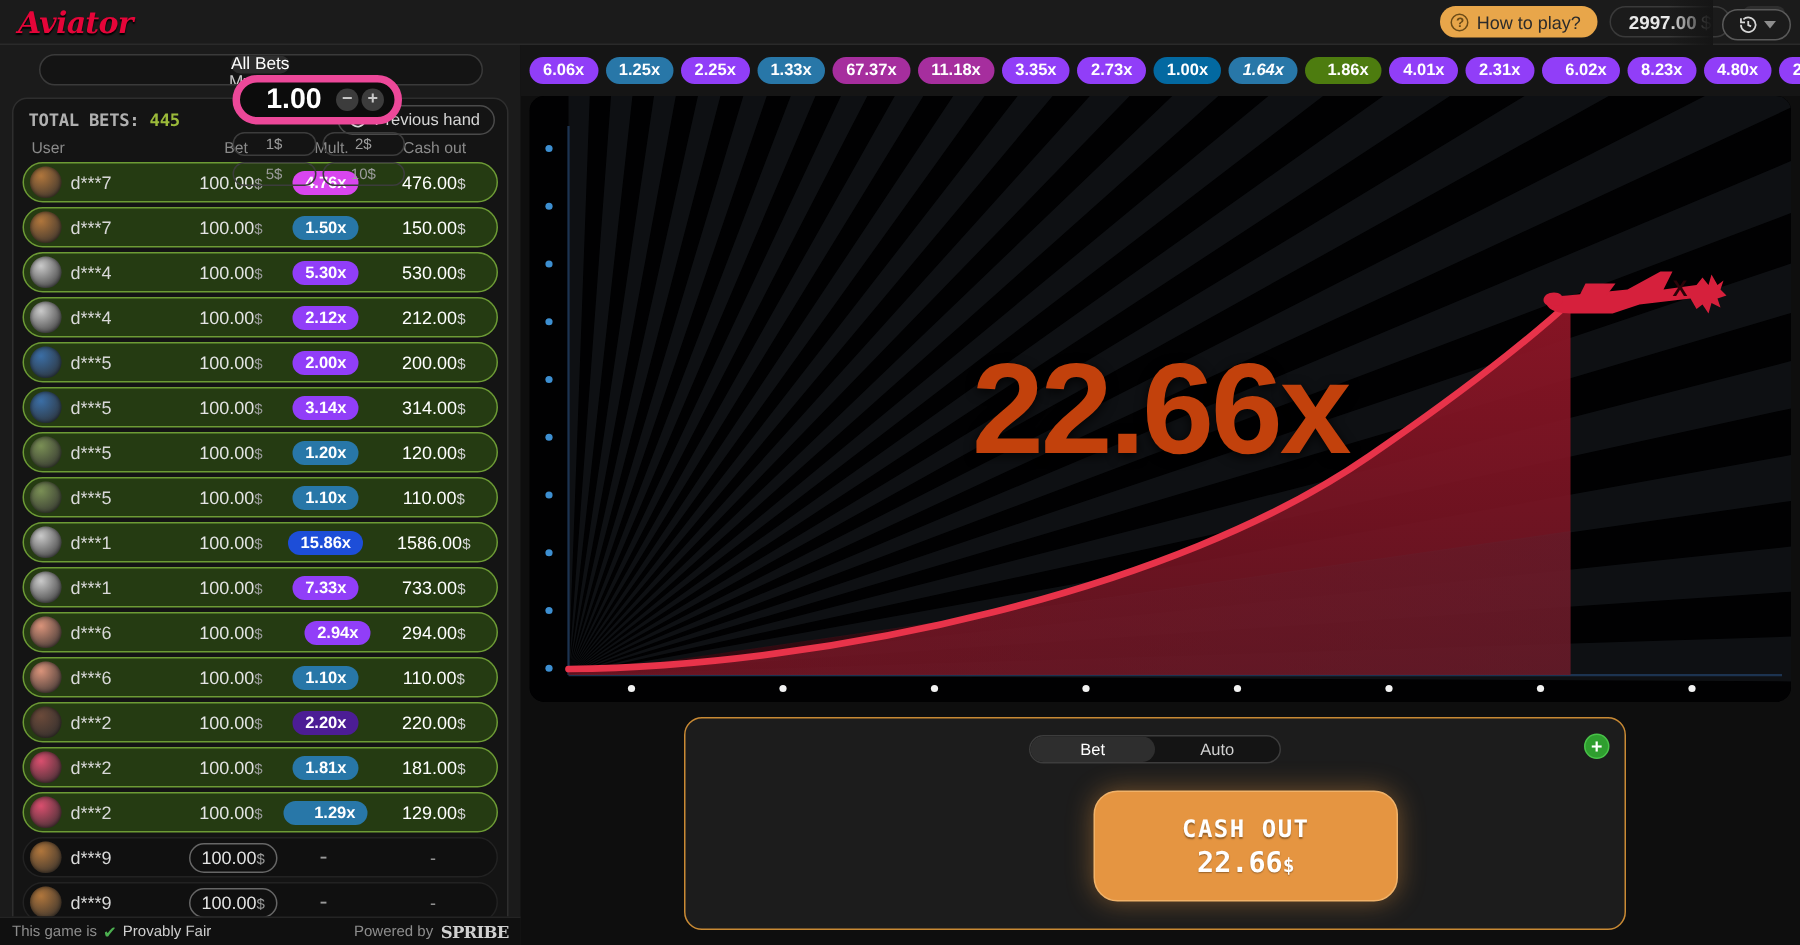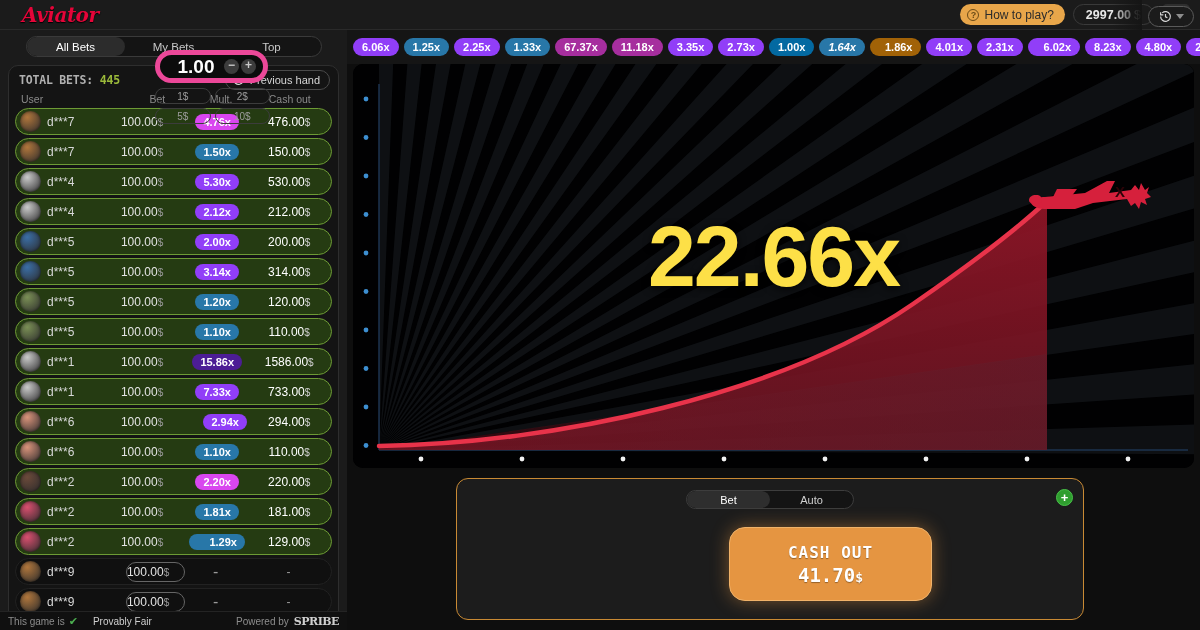--- a/index.html
+++ b/index.html
@@ -13,21 +13,21 @@
 
   
   #header {
     position: absolute; top: 0; left: 0;
     width: 1200px; height: 30px;
     background: #1b1b1b;
     border-bottom: 1px solid #2a2a2a;
     display: flex; align-items: center;
   }
   #logo {
-    margin-left: 22px;
+    margin-left: 12px;
     color: #e50539;
     font-family: "DejaVu Serif", serif;
     font-style: italic;
     font-weight: bold;
     font-size: 20px;
     letter-spacing: -0.5px;
     text-shadow: 0 1px 1px #000;
   }
   #header-right {
     margin-left: auto; margin-right: 10px;
@@ -71,20 +71,21 @@
     width: 347px; height: 600px;
     background: #1b1b1b;
   }
   #tabs {
     margin: 6px auto 0;
     width: 296px; height: 21px;
     border: 1px solid #3a3a3a; border-radius: 11px;
     display: flex; align-items: center;
     background: #141414;
     overflow: hidden;
+    flex-direction: column;
   }
   .tab {
     flex: 1; height: 100%;
     display: flex; align-items: center; justify-content: center;
     font-size: 11.5px; color: #c9c9c9;
     cursor: pointer;
   }
   .tab.active { background: #2c2c2c; border-radius: 11px; color: #fff; }
 
   #bets-panel {
@@ -137,21 +138,21 @@
     border: 1px solid #6d9b35;
   }
   .av {
     width: 21px; height: 21px; border-radius: 50%;
     flex: 0 0 21px; margin-right: 6px;
     background: #555;
     background-size: cover;
     box-shadow: inset 0 0 3px rgba(0,0,0,.6);
   }
   .r-user { width: 76px; font-size: 12px; color: #d8d8d8; }
-  .r-bet  { width: 68px; font-size: 12px; color: #e4e4e4; }
+  .r-bet  { width: 68px; text-align: center; font-size: 12px; color: #e4e4e4; }
   .r-bet .cur { color: #9a9a9a; font-size: 10px; }
   .r-bet.pill {
     border: 1px solid #666; border-radius: 11px;
     padding: 2px 0; width: 60px; margin-left: 4px;
   }
   .r-mult { width: 62px; display: flex; justify-content: center; }
   .badge {
     font-size: 11px; font-weight: bold; color: #fff;
     border-radius: 9px; padding: 2px 8px; min-width: 44px; text-align: center;
   }
@@ -161,21 +162,21 @@
 
   #fair {
     position: absolute; bottom: 0; left: 0;
     width: 347px; height: 19px;
     background: #101010;
     border-top: 1px solid #242424;
     display: flex; align-items: center;
     padding: 0 8px;
     font-size: 10px; color: #8d8d8d;
   }
-  #fair .pf { color: #cfcfcf; margin-left: 15px; }
+  #fair .pf { color: #cfcfcf; margin-left: 4px; }
   .shield { color: #4caf50; margin-left: 4px; font-size: 11px; }
   #fair .pw { margin-left: auto; }
   #spribe {
     color: #d0d0d0; font-family: "DejaVu Serif", serif;
     font-weight: bold; font-size: 11px; letter-spacing: -0.5px;
     margin-left: 5px;
   }
 
   
   #histbar {
@@ -209,23 +210,23 @@
   
   #game {
     position: absolute; top: 64px; left: 353px;
     width: 841px; height: 404px;
     border-radius: 10px;
     overflow: hidden;
     background: #020203;
   }
   #rays { position: absolute; inset: 0; }
   #multi {
-    position: absolute; top: 0; left: 0; width: 100%; height: 100%;
+    position: absolute; top: 17px; left: 0; width: 100%; height: 100%;
     display: flex; align-items: center; justify-content: center;
-    color: #fde047; font-size: 86px; font-weight: bold;
+    color: #c2410c; font-size: 86px; font-weight: bold;
     letter-spacing: -2px;
     text-shadow: 0 2px 8px rgba(0,0,0,.8);
     padding-bottom: 20px;
   }
   #plane {
     position: absolute; left: 670px; top: 95px;
     width: 130px; height: 65px;
   }
 
   
@@ -420,21 +421,21 @@
           <div class="r-mult">
             <span class="badge" style="background: rgb(40, 119, 168);">1.10x</span>
           </div>
           <div class="r-cash">110.00<span class="cur">$</span></div>
         </div>
         <div class="row won">
           <div class="av" style="background: radial-gradient(circle at 35% 30%, rgb(201, 201, 201), rgb(43, 43, 43));"></div>
           <div class="r-user">d***1</div>
           <div class="r-bet">100.00<span class="cur">$</span></div>
           <div class="r-mult">
-            <span class="badge" style="background: #4c1d95;">15.86x</span>
+            <span class="badge" style="background: #1d4ed8;">15.86x</span>
           </div>
           <div class="r-cash">1586.00<span class="cur">$</span></div>
         </div>
         <div class="row won">
           <div class="av" style="background: radial-gradient(circle at 35% 30%, rgb(201, 201, 201), rgb(43, 43, 43));"></div>
           <div class="r-user">d***1</div>
           <div class="r-bet">100.00<span class="cur">$</span></div>
           <div class="r-mult">
             <span class="badge" style="background: rgb(145, 62, 248);">7.33x</span>
           </div>
@@ -456,21 +457,21 @@
           <div class="r-mult">
             <span class="badge" style="background: rgb(40, 119, 168);">1.10x</span>
           </div>
           <div class="r-cash">110.00<span class="cur">$</span></div>
         </div>
         <div class="row won">
           <div class="av" style="background: radial-gradient(circle at 35% 30%, rgb(107, 74, 58), rgb(43, 43, 43));"></div>
           <div class="r-user">d***2</div>
           <div class="r-bet">100.00<span class="cur">$</span></div>
           <div class="r-mult">
-            <span class="badge" style="background: #d946ef;">2.20x</span>
+            <span class="badge" style="background: #4c1d95;">2.20x</span>
           </div>
           <div class="r-cash">220.00<span class="cur">$</span></div>
         </div>
         <div class="row won">
           <div class="av" style="background: radial-gradient(circle at 35% 30%, rgb(217, 79, 110), rgb(43, 43, 43));"></div>
           <div class="r-user">d***2</div>
           <div class="r-bet">100.00<span class="cur">$</span></div>
           <div class="r-mult">
             <span class="badge" style="background: rgb(40, 119, 168);">1.81x</span>
           </div>
@@ -519,21 +520,21 @@
     <div class="hpill" style="background: rgb(145, 62, 248);">6.06x</div>
     <div class="hpill" style="background: rgb(40, 119, 168);">1.25x</div>
     <div class="hpill" style="background: rgb(145, 62, 248);">2.25x</div>
     <div class="hpill" style="background: rgb(40, 119, 168);">1.33x</div>
     <div class="hpill" style="background: rgb(166, 46, 158);">67.37x</div>
     <div class="hpill" style="background: rgb(166, 46, 158);">11.18x</div>
     <div class="hpill" style="background: rgb(145, 62, 248);">3.35x</div>
     <div class="hpill" style="background: rgb(145, 62, 248);">2.73x</div>
     <div class="hpill" style="background: #0369a1;">1.00x</div>
     <div class="hpill" style="background: rgb(40, 119, 168); font-style: italic;">1.64x</div>
-    <div class="hpill" style="background: #a16207; padding-left: 15px;">1.86x</div>
+    <div class="hpill" style="background: #4d7c0f; padding-left: 15px;">1.86x</div>
     <div class="hpill" style="background: rgb(145, 62, 248);">4.01x</div>
     <div class="hpill" style="background: rgb(145, 62, 248);">2.31x</div>
     <div class="hpill" style="background: rgb(145, 62, 248); padding-left: 16px;">6.02x</div>
     <div class="hpill" style="background: rgb(145, 62, 248);">8.23x</div>
     <div class="hpill" style="background: rgb(145, 62, 248);">4.80x</div>
     <div class="hpill" style="background: rgb(145, 62, 248);">2.81x</div>
   </div>
 <div id="histbar-fade"></div>
 <div id="hist-toggle">
   <svg width="13" height="13" viewBox="0 0 24 24" fill="none" stroke="#d6d6d6" stroke-width="2.2">
@@ -641,15 +642,15 @@
 <div id="quickwrap">
   <div class="qbtn">1$</div>
   <div class="qbtn">2$</div>
   <div class="qbtn">5$</div>
   <div class="qbtn">10$</div>
 </div>
 
 <div id="cashout">
   <div class="t1">CASH OUT</div>
   <div class="t2">
-    <span>41.70</span><span class="cur">$</span>
+    <span>22.66</span><span class="cur">$</span>
   </div>
 </div>
 
 </body></html>

